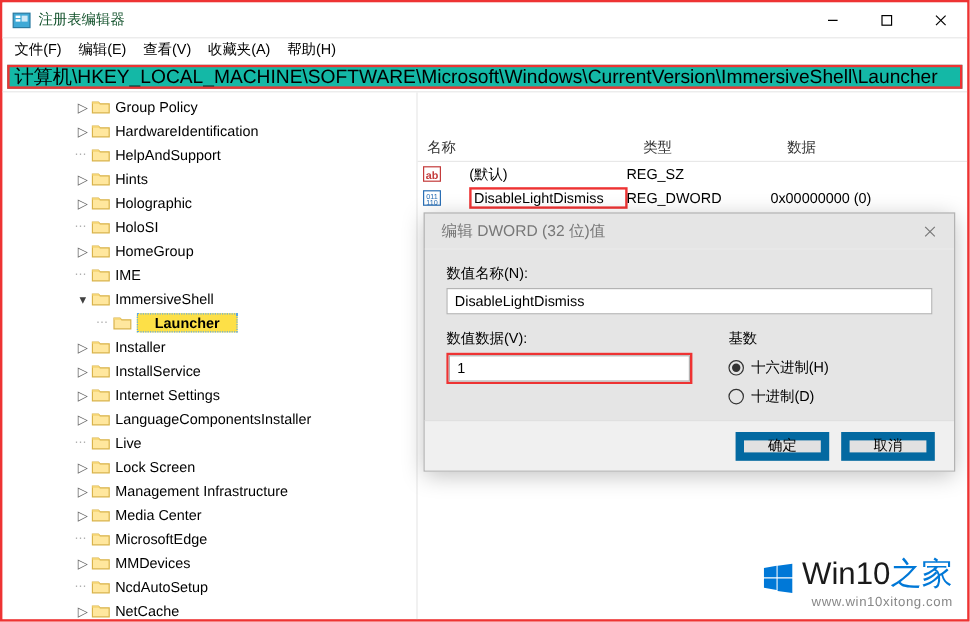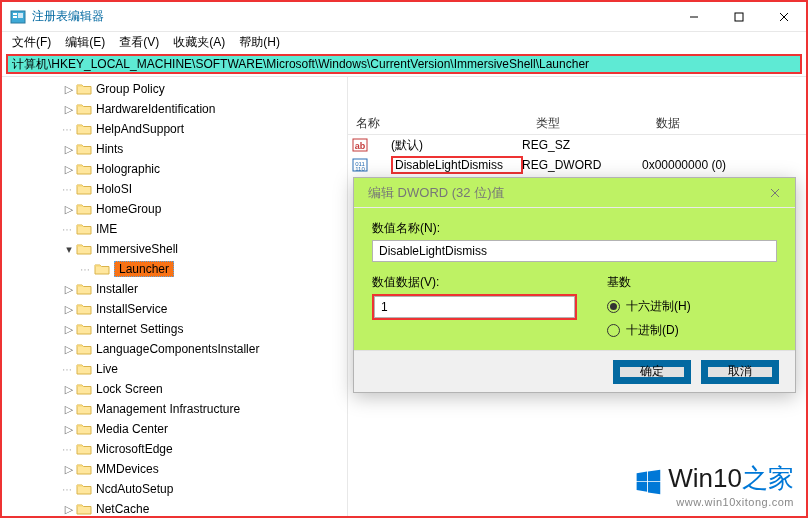--- a/index.html
+++ b/index.html
@@ -1,70 +1,70 @@
 <!DOCTYPE html>
 <html><head>
 <meta charset="utf-8">
 <style>
 * { box-sizing: border-box; font-family: "Microsoft YaHei", "Segoe UI", Tahoma, sans-serif; }
 body { margin: 0; padding: 0; width: 808px; height: 518px; overflow: hidden; font-size: 12px; color: #000; background: #fff; border: 2px solid #e33; position: relative; }
 
 
 .titlebar { height: 30px; background: #fff; display: flex; align-items: center; border-bottom: 1px solid #e8e8e8; }
 .titlebar .appicon { width: 16px; height: 16px; margin: 0 6px 0 8px; }
-.titlebar .title { flex: 1; font-size: 12px; color: #0369a1; }
+.titlebar .title { flex: 1; font-size: 12px; color: #14532d; }
 .winbtn { width: 45px; height: 30px; display: flex; align-items: center; justify-content: center; color: #000; }
 .winbtn.close { color: #000; }
 .winbtn svg { width: 10px; height: 10px; }
 
 
-.menubar { height: 20px; display: flex; align-items: center; padding-left: 4px; gap: 2px; }
+.menubar { height: 20px; display: flex; align-items: flex-end; padding-left: 4px; gap: 2px; }
 .menubar .menuitem { padding: 2px 6px; font-size: 12px; }
 
 
 .addrwrap { padding: 2px 4px 2px 4px; }
-.addressbar { height: 20px; border: 2px solid #e33; background: #5eead4; display: flex; align-items: center; padding: 0 4px; font-size: 12px; overflow: hidden; white-space: nowrap; }
+.addressbar { height: 20px; border: 2px solid #e33; background: #14b8a6; display: flex; align-items: center; padding: 0 4px; font-size: 16px; overflow: hidden; white-space: nowrap; }
 
 
 .main { display: flex; height: calc(518px - 30px - 20px - 24px - 4px); border-top: 1px solid #e8e8e8; }
 .treepane { width: 346px; overflow: hidden; border-right: 1px solid #e8e8e8; padding-top: 2px; }
 .listpane { flex: 1; position: relative; }
 
 
 .tree { list-style: none; margin: 0; padding: 0; }
 .tree li { white-space: nowrap; }
 .row { display: flex; align-items: center; height: 20px; }
 .indent { display: inline-block; }
 .expander { width: 14px; height: 14px; display: inline-flex; align-items: center; justify-content: center; color: #6b6b6b; font-size: 11px; }
 .expander.open { color: #404040; }
 .dotted { width: 14px; height: 14px; display: inline-flex; align-items: center; font-size: 10px; color: #b0b0b0; }
 .folder { width: 16px; height: 14px; margin-right: 4px; display: inline-block; }
 .folder svg { display: block; }
 .label { font-size: 12px; }
-.row.selected .label { background: #f97316; border: 1px dotted #5aa7e8; padding: 0 4px; }
+.row.selected .label { background: #fde047; border: 1px dotted #5aa7e8; padding: 0 14px; font-weight: bold; }
 .row.selected { }
 
 
 .listheader { height: 22px; display: flex; align-items: center; border-bottom: 1px solid #e8e8e8; font-size: 12px; color: #333; margin-top: 36px; }
 .listheader .col { padding-left: 8px; }
 .col-name { width: 180px; }
 .col-type { width: 120px; }
 .col-data { flex: 1; }
 
 
 .listrow { height: 20px; display: flex; align-items: center; font-size: 12px; }
 .valicon { width: 16px; height: 16px; margin: 0 6px 0 4px; display: inline-block; }
 .listrow .c-name { width: 174px; display: flex; align-items: center; gap: 17px; }
 .listrow .c-type { width: 120px; }
 .listrow .c-data { flex: 1; }
 .listrow .nametext { }
 .listrow.sel .nametext { border: 2px solid #e33; padding: 0 18px 0 2px; }
 
 
-.dialog { position: absolute; left: 5px; top: 100px; right: 10px; background: #bef264; border: 1px solid #b3b3b3; box-shadow: 0 4px 18px rgba(0,0,0,0.25); }
+.dialog { position: absolute; left: 5px; top: 100px; right: 10px; background: #e5e5e5; border: 1px solid #b3b3b3; box-shadow: 0 4px 18px rgba(0,0,0,0.25); }
 .dlg-title { height: 30px; display: flex; align-items: center; padding-left: 14px; color: #777; font-size: 13px; border-bottom: 1px solid #eaeaea; }
 .dlg-close { width: 40px; height: 30px; display: flex; align-items: center; justify-content: center; color: #777; }
 .dlg-body { padding: 12px 18px 8px 18px; }
 .dlg-label { font-size: 12px; margin-bottom: 3px; }
 .dlg-input { width: 100%; height: 22px; border: 1px solid #b3b3b3; padding: 2px 6px; font-size: 12px; }
 .dlg-input[readonly] { background: #fff; }
 .dlg-row2 { display: flex; gap: 30px; margin-top: 12px; }
 .dlg-col { }
 .valuebox { border: 2px solid #e33; padding: 0; width: 205px; }
 .valuebox input { width: 100%; height: 22px; border: 1px solid #b3b3b3; padding: 2px 6px; font-size: 12px; }

